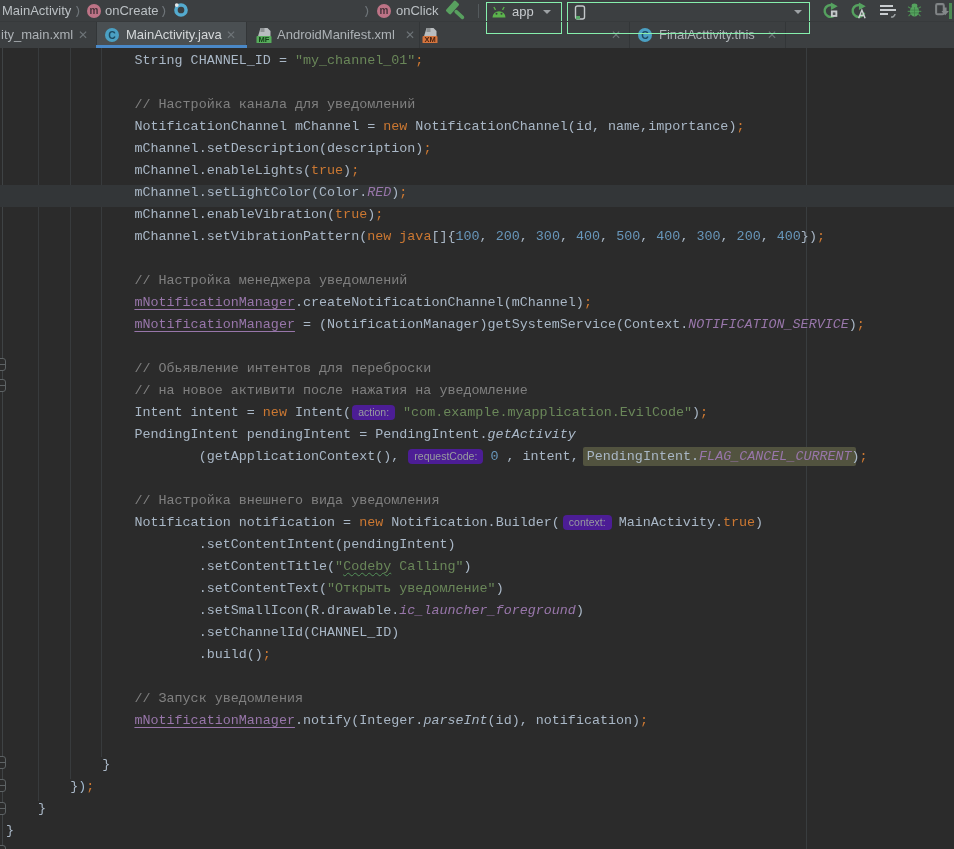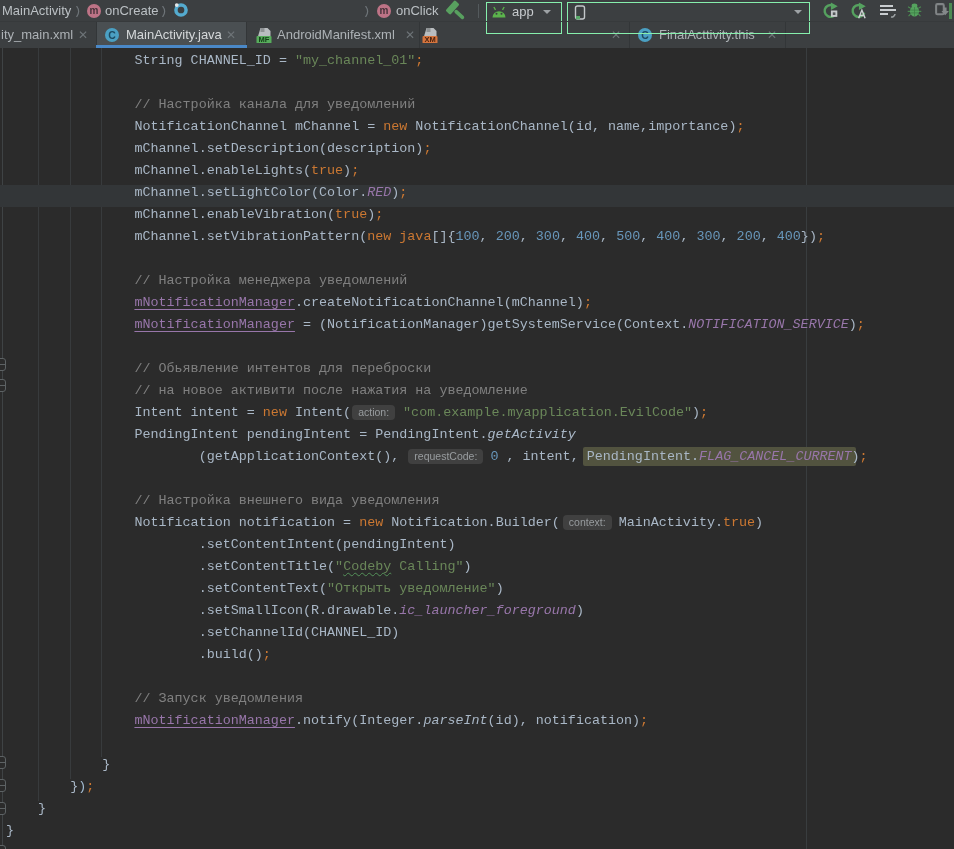--- a/index.html
+++ b/index.html
@@ -32,21 +32,21 @@
 pre#code{position:absolute;left:6px;top:2px;font-family:"Liberation Mono",monospace;font-size:13.38px;line-height:22px;color:#a9b7c6;white-space:pre;z-index:5}
 .k{color:#cc7832}
 .s{color:#6a8759}
 .n{color:#6897bb}
 .c{color:#808080}
 .fi{color:#9876aa;font-style:italic}
 .fu{color:#9876aa;text-decoration:underline;text-underline-offset:3px;text-decoration-thickness:1px}
 .it{font-style:italic}
 .bp{color:#a0b9cf}
 .wavy{text-decoration:underline wavy #549159;text-decoration-skip-ink:none;text-underline-offset:2px;text-decoration-thickness:1px}
-.hint{display:inline-block;vertical-align:baseline;height:15px;line-height:15px;padding:0 6px;margin:0 5px 0 1px;background:#404040;border-radius:4px;font-family:"Liberation Sans",sans-serif;font-size:10.5px;color:#989c9f}
+.hint{display:inline-block;vertical-align:baseline;height:15px;line-height:15px;padding:0 6px;margin:0 5px 0 1px;background:#4c1d95;border-radius:4px;font-family:"Liberation Sans",sans-serif;font-size:10.5px;color:#989c9f}
 .occ{background:#52533f;padding:2px 4px;margin:0 -4px;border-radius:2px}
 
 .fold{position:absolute;left:-4px;width:10px;height:13px;border:1px solid #5d6264;border-radius:3px;background:#2b2b2b;z-index:6}
 .fold:after{content:"";position:absolute;left:0;top:5px;width:8px;height:1px;background:#5d6264}
 #gutline{position:absolute;left:2px;top:0;width:1px;height:801px;background:#3f4345;z-index:1}
 </style></head>
 <body>
 
 <div id="topbar">
   <span class="bc" style="left:2px">MainActivity</span>

